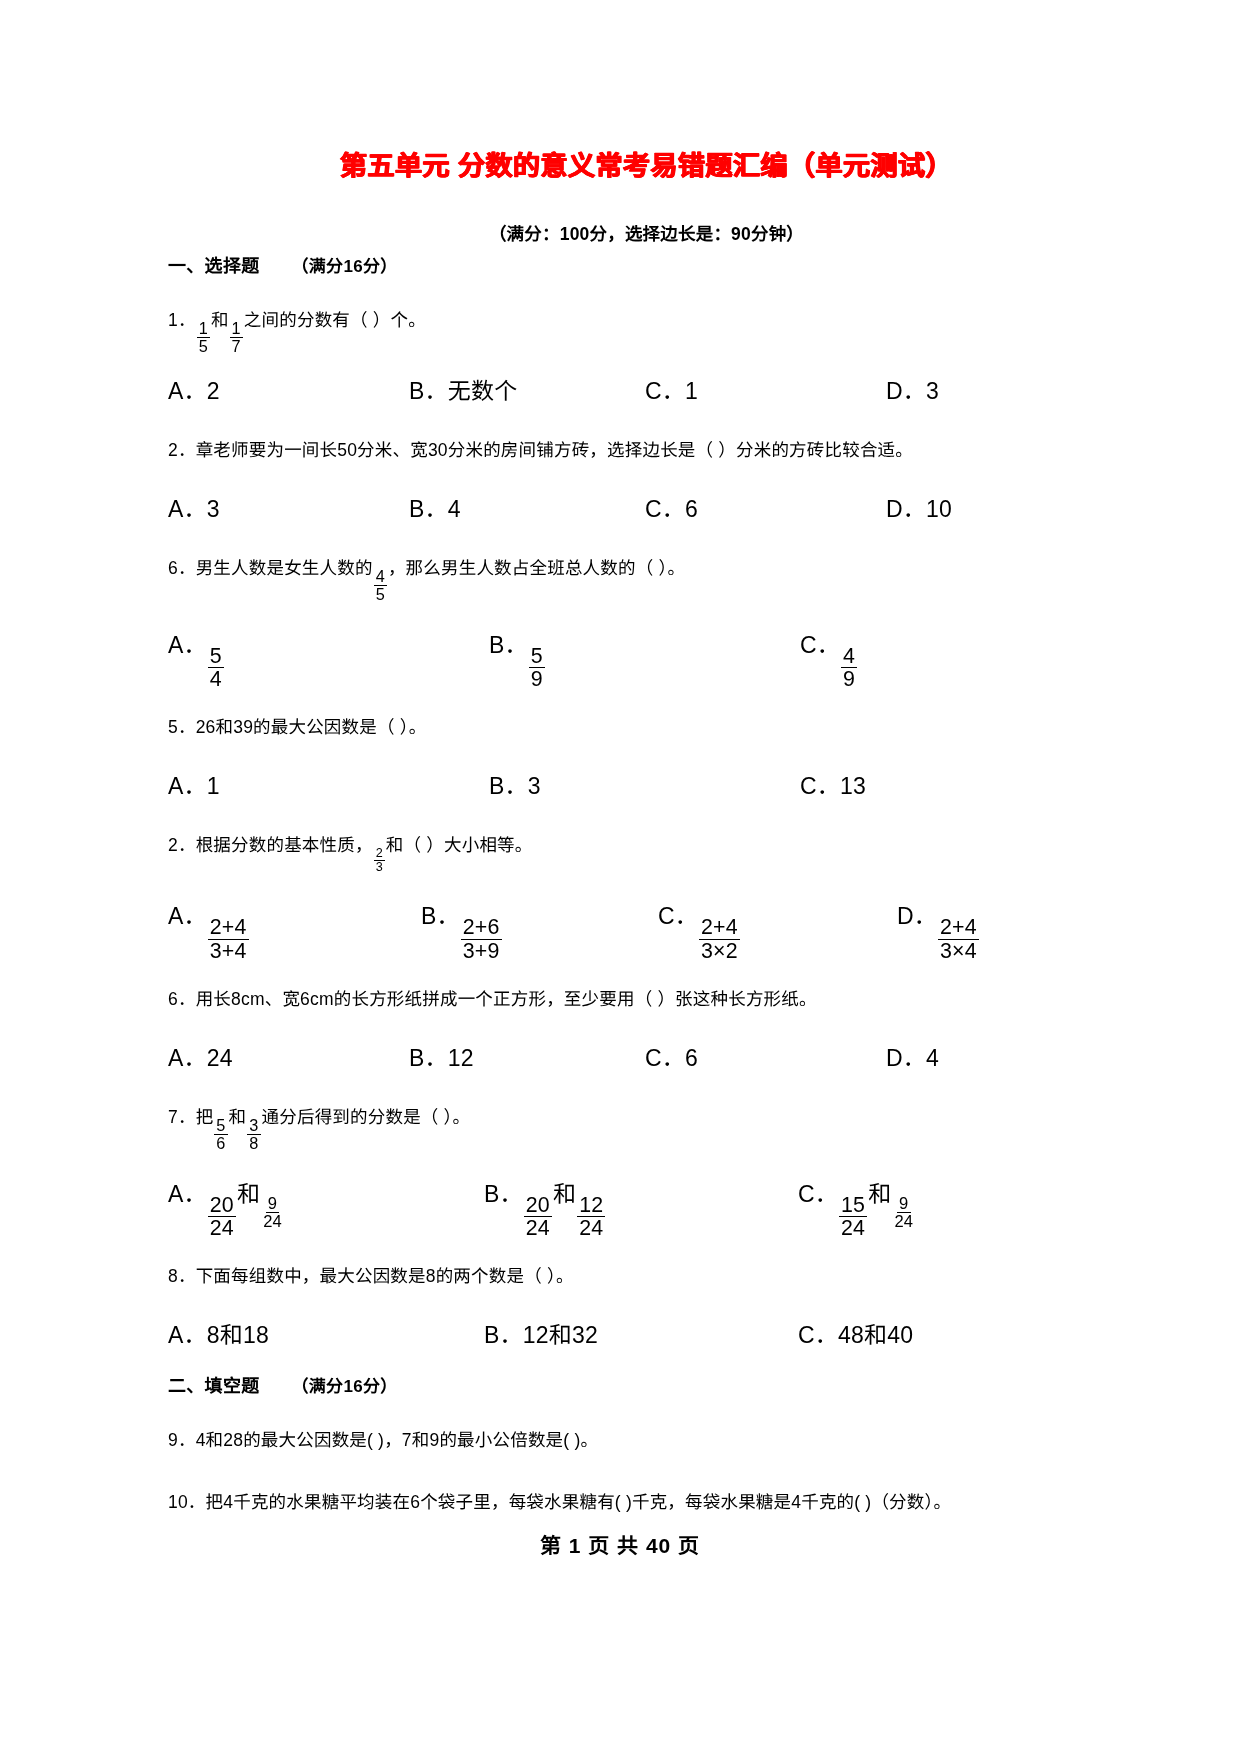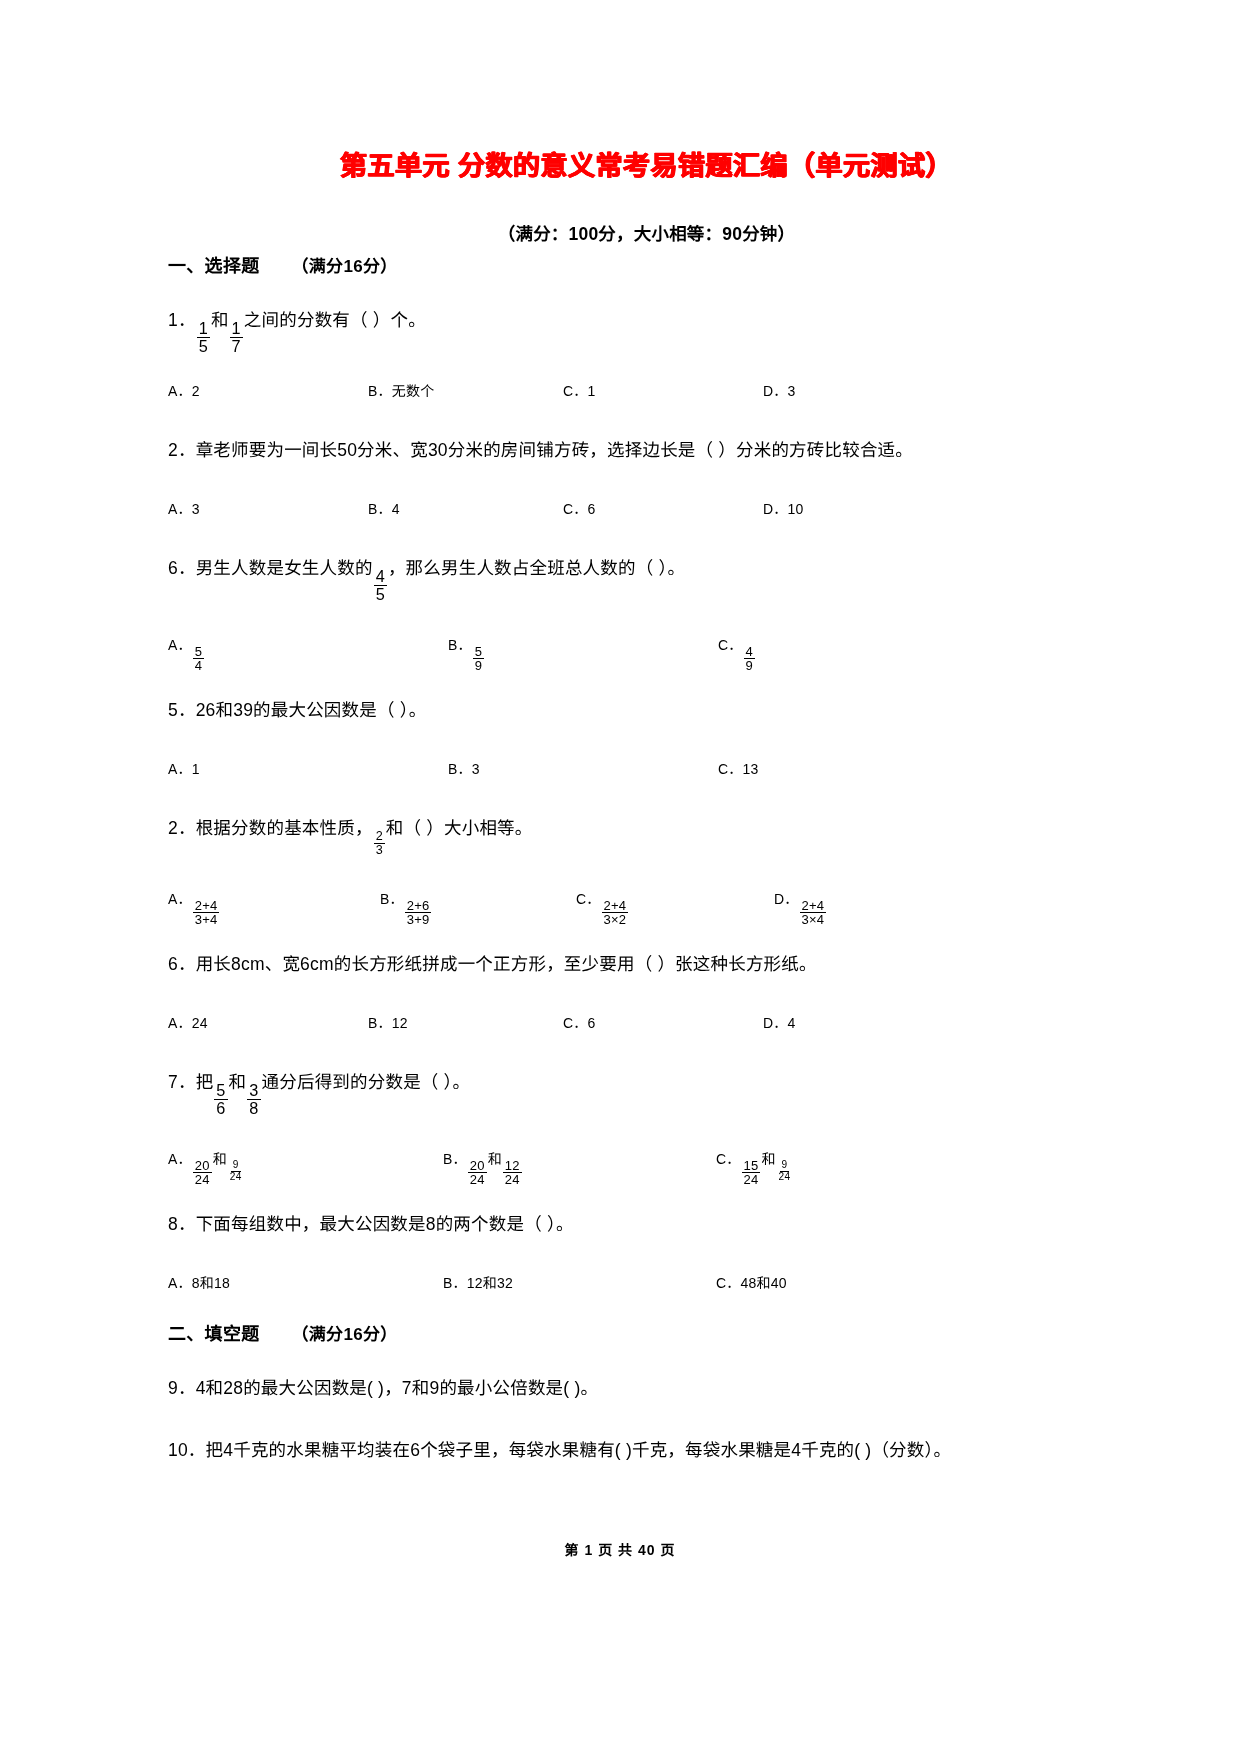--- a/index.html
+++ b/index.html
@@ -61,24 +61,25 @@
     font-size: 17.5px;
     line-height: 46px;
     margin: 0 0 16px 0;
     letter-spacing: 0.2px;
   }
   .q.tight { margin-bottom: 14px; }
 
   
   .opts {
     display: flex;
-    font-size: 14px;
+    font-size: 23px;
     line-height: 40px;
     margin: 0 0 16px 0;
     letter-spacing: 0.2px;
+    gap: 41px;
   }
   .opts .opt { flex: 0 0 auto; }
   .opts.c4 .opt:nth-child(1) { width: 200px; }
   .opts.c4 .opt:nth-child(2) { width: 195px; }
   .opts.c4 .opt:nth-child(3) { width: 200px; }
   .opts.c4-wide .opt:nth-child(1) { width: 212px; }
   .opts.c4-wide .opt:nth-child(2) { width: 196px; }
   .opts.c4-wide .opt:nth-child(3) { width: 198px; }
   .opts.c3 .opt:nth-child(1) { width: 280px; }
   .opts.c3 .opt:nth-child(2) { width: 270px; }
@@ -105,33 +106,33 @@
   }
   .frac-box.sm { font-size: 0.72em; vertical-align: -0.44em; }
 
   
   .footer {
     position: absolute;
     left: 0;
     right: 0;
     bottom: 195px;
     text-align: center;
-    font-size: 14px;
+    font-size: 21px;
     font-weight: bold;
     letter-spacing: 1px;
   }
 </style>
 </head>
 <body>
 
 <div class="page">
 
   <h1 class="doc-title">第五单元 分数的意义常考易错题汇编（单元测试）</h1>
 
-  <div class="doc-subtitle">（满分：100分，大小相等：90分钟）</div>
+  <div class="doc-subtitle">（满分：100分，选择边长是：90分钟）</div>
 
   <div class="section-header">
     <span>一、选择题</span><span class="pts">（满分16分）</span>
   </div>
 
   <div class="q">
     <span>1．</span><span class="frac-box">
         <span class="num">1</span>
         <span class="den">5</span>
       </span><span>和</span><span class="frac-box">

